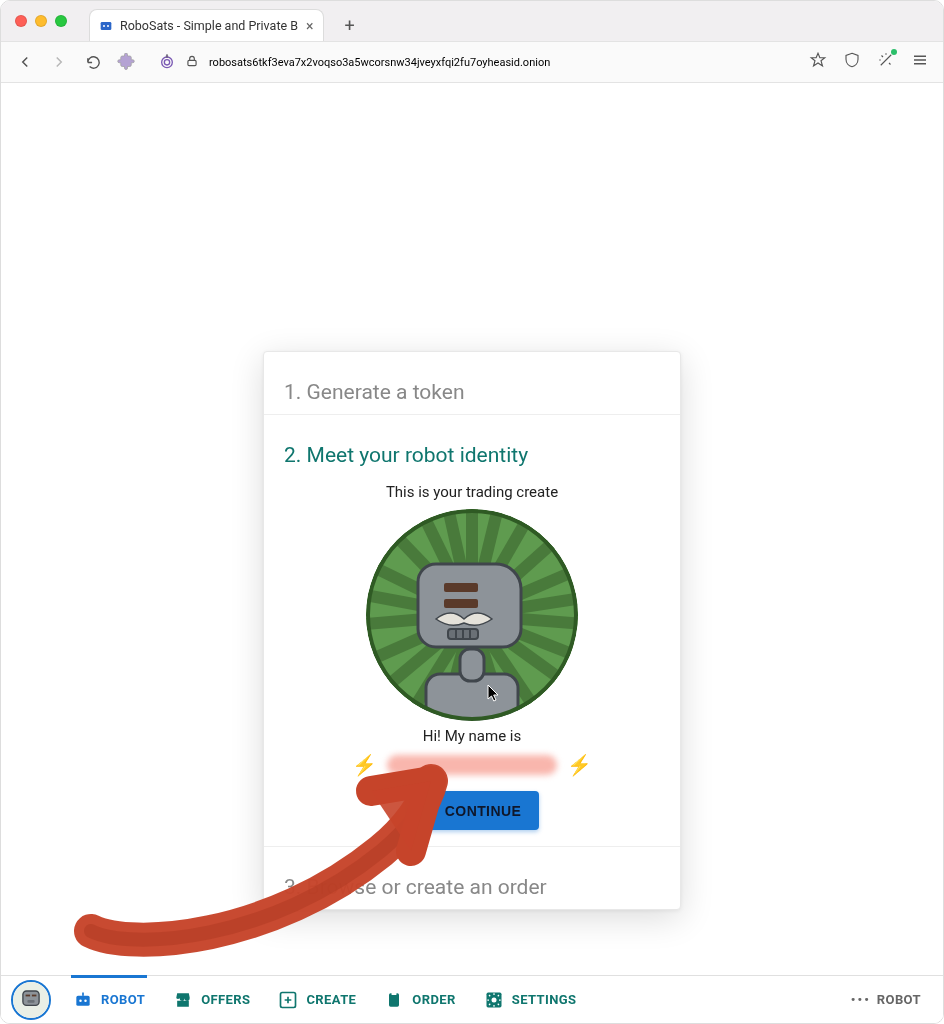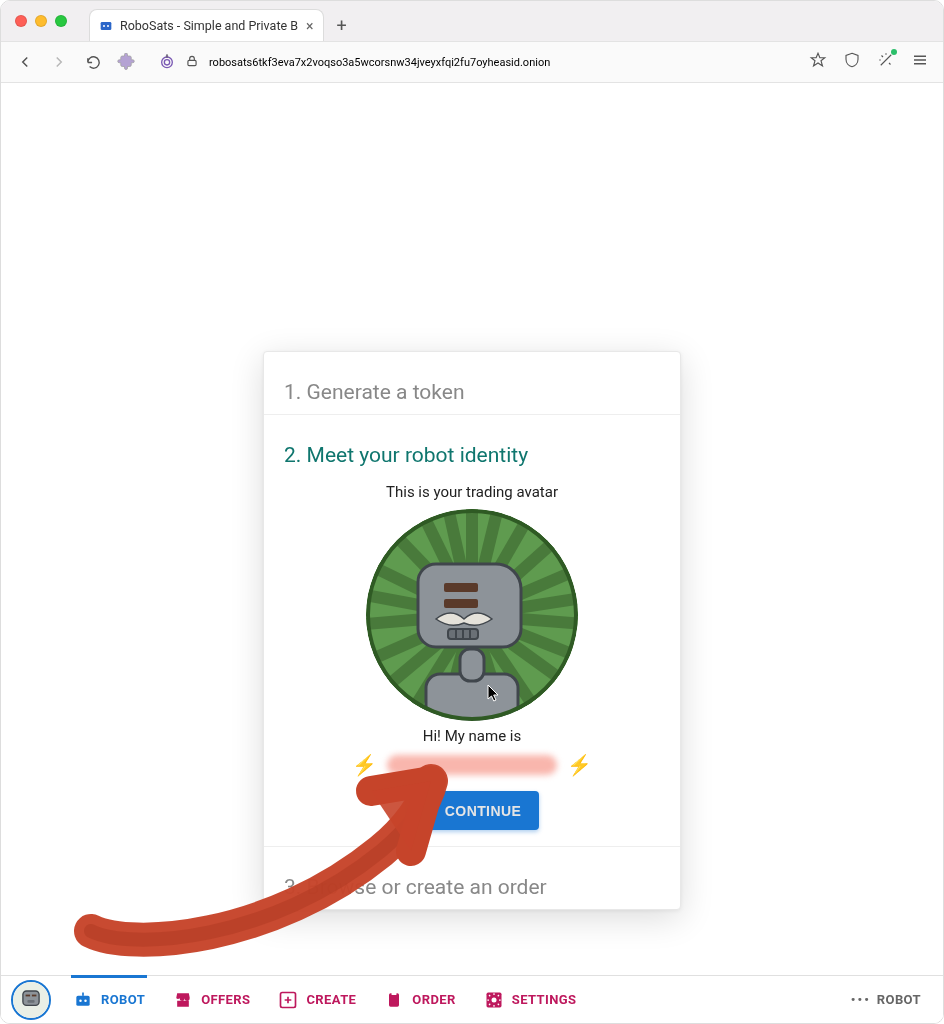--- a/index.html
+++ b/index.html
@@ -16,21 +16,21 @@
 
   
   .chrome { display:flex; flex-direction:column; height:100%; }
   .tabbar {
     height:40px;
     background:#f1eff1;
     display:flex;
     align-items:flex-end;
     padding:0 10px 0 88px;
     position:relative;
-    gap:4px;
+    gap:12px;
   }
   .traffic { position:absolute; left:14px; top:14px; display:flex; gap:8px; }
   .dot { width:12px; height:12px; border-radius:50%; }
   .dot.red{background:#fe5f57;border:1px solid rgba(0,0,0,.1);}
   .dot.yellow{background:#febc2e;border:1px solid rgba(0,0,0,.1);}
   .dot.green{background:#28c840;border:1px solid rgba(0,0,0,.1);}
   .tab {
     background:#fff;
     border:1px solid #dcdcdc;
     border-bottom:none;
@@ -98,21 +98,21 @@
   .step.last{ color:#888; border-top:1px solid #eee;}
   .inner{ padding:0 20px 16px 20px; text-align:center;}
   .sub{ font-size:15px; color:#222; margin:6px 0 8px;}
   .avatar-ring{ width:212px;height:212px;border-radius:50%;margin:0 auto 6px auto;overflow:hidden;}
   .hi{ font-size:15px; color:#222; }
   .namebar{ display:flex;align-items:center;justify-content:center;gap:10px;margin:8px 0 14px 0;}
   .bolt{ color:#ffb300; font-size:20px; }
   .redacted{ width:170px; height:20px; background:#f9b6ad; border-radius:10px; filter:blur(3px); }
   .continue{
     background:#1976d2;
-    color:#e5e5e5;
+    color:#0f172a;
     border:none;
     padding:10px 18px;
     font-size:14px;
     font-weight:600;
     letter-spacing:.4px;
     border-radius:4px;
     display:inline-flex;
     align-items:center;
     gap:6px;
     box-shadow:0 2px 4px rgba(25,118,210,.35);
@@ -129,21 +129,21 @@
     border-top:1px solid #e0e0e0;
     background:#fff;
     display:flex;
     align-items:center;
   }
   .nav-avatar{ width:40px;height:40px;border:2px solid #1976d2;border-radius:50%;margin:0 8px 0 10px;display:flex;align-items:center;justify-content:center;overflow:hidden;}
   .navitems{ flex:1; display:flex; }
   .navitem{
     display:flex;align-items:center;gap:8px;
     font-size:13px; font-weight:700; letter-spacing:.4px;
-    color:#be185d; padding:0 14px; height:48px;
+    color:#0f766e; padding:0 14px; height:48px;
     position:relative;
   }
   .navitem.active{ color:#1976d2; }
   .navitem.active::before{
     content:""; position:absolute; left:12px; right:12px; top:-1px; height:3px; background:#1976d2;
   }
   .navitem .ico{ width:20px;height:20px;display:flex;align-items:center;justify-content:center;}
   .navitem .ico svg{fill:currentColor;}
   .more{ margin-left:auto; padding:0 22px; display:flex;align-items:center;gap:6px;color:#666;font-weight:700;font-size:13px;letter-spacing:.4px;}
 
@@ -235,21 +235,21 @@
     </div>
   </div>
 
   <div class="viewport">
 
     <div class="card">
       <div class="step muted">1. Generate a token</div>
       <div class="step active">2. Meet your robot identity</div>
 
       <div class="inner">
-        <div class="sub">This is your trading avatar</div>
+        <div class="sub">This is your trading create</div>
 
         <div class="avatar-ring">
           <svg viewBox="0 0 212 212" width="212" height="212">
             <defs>
               <clipPath id="circ">
                   <circle cx="106" cy="106" r="106"></circle>
                 </clipPath>
             </defs>
             <g clip-path="url(#circ)">
               <circle cx="106" cy="106" r="106" fill="#5f9b4f"></circle>

